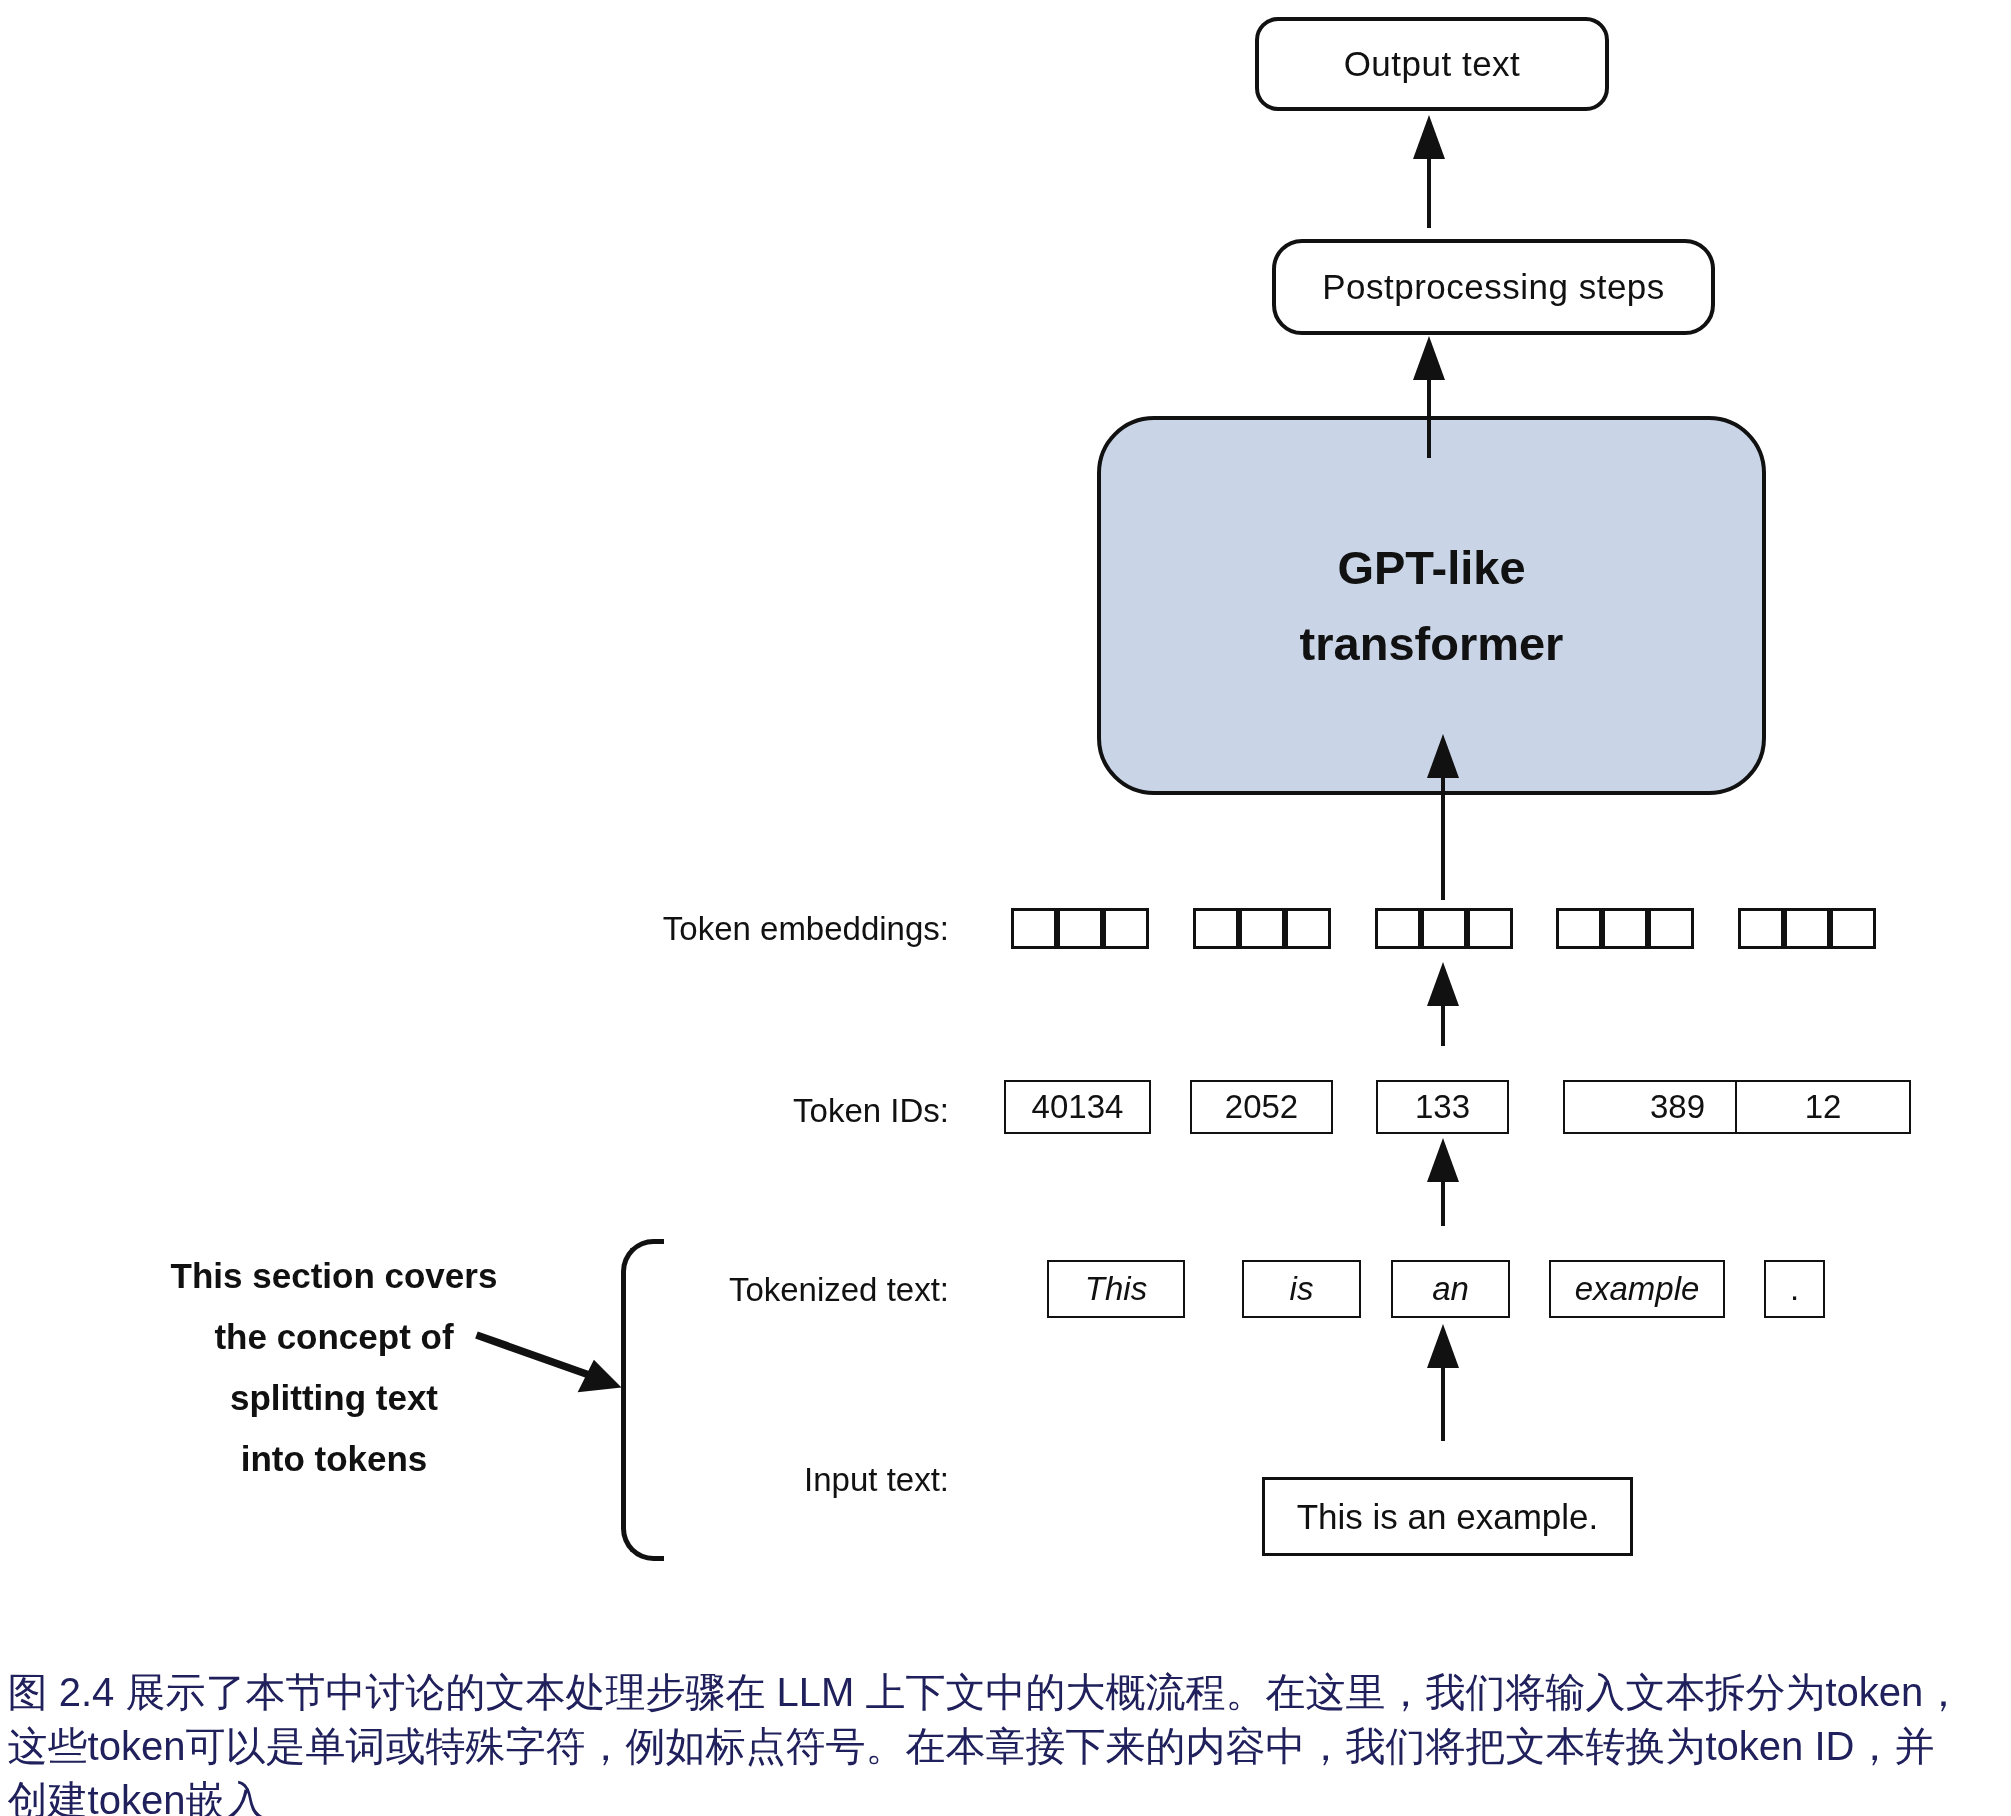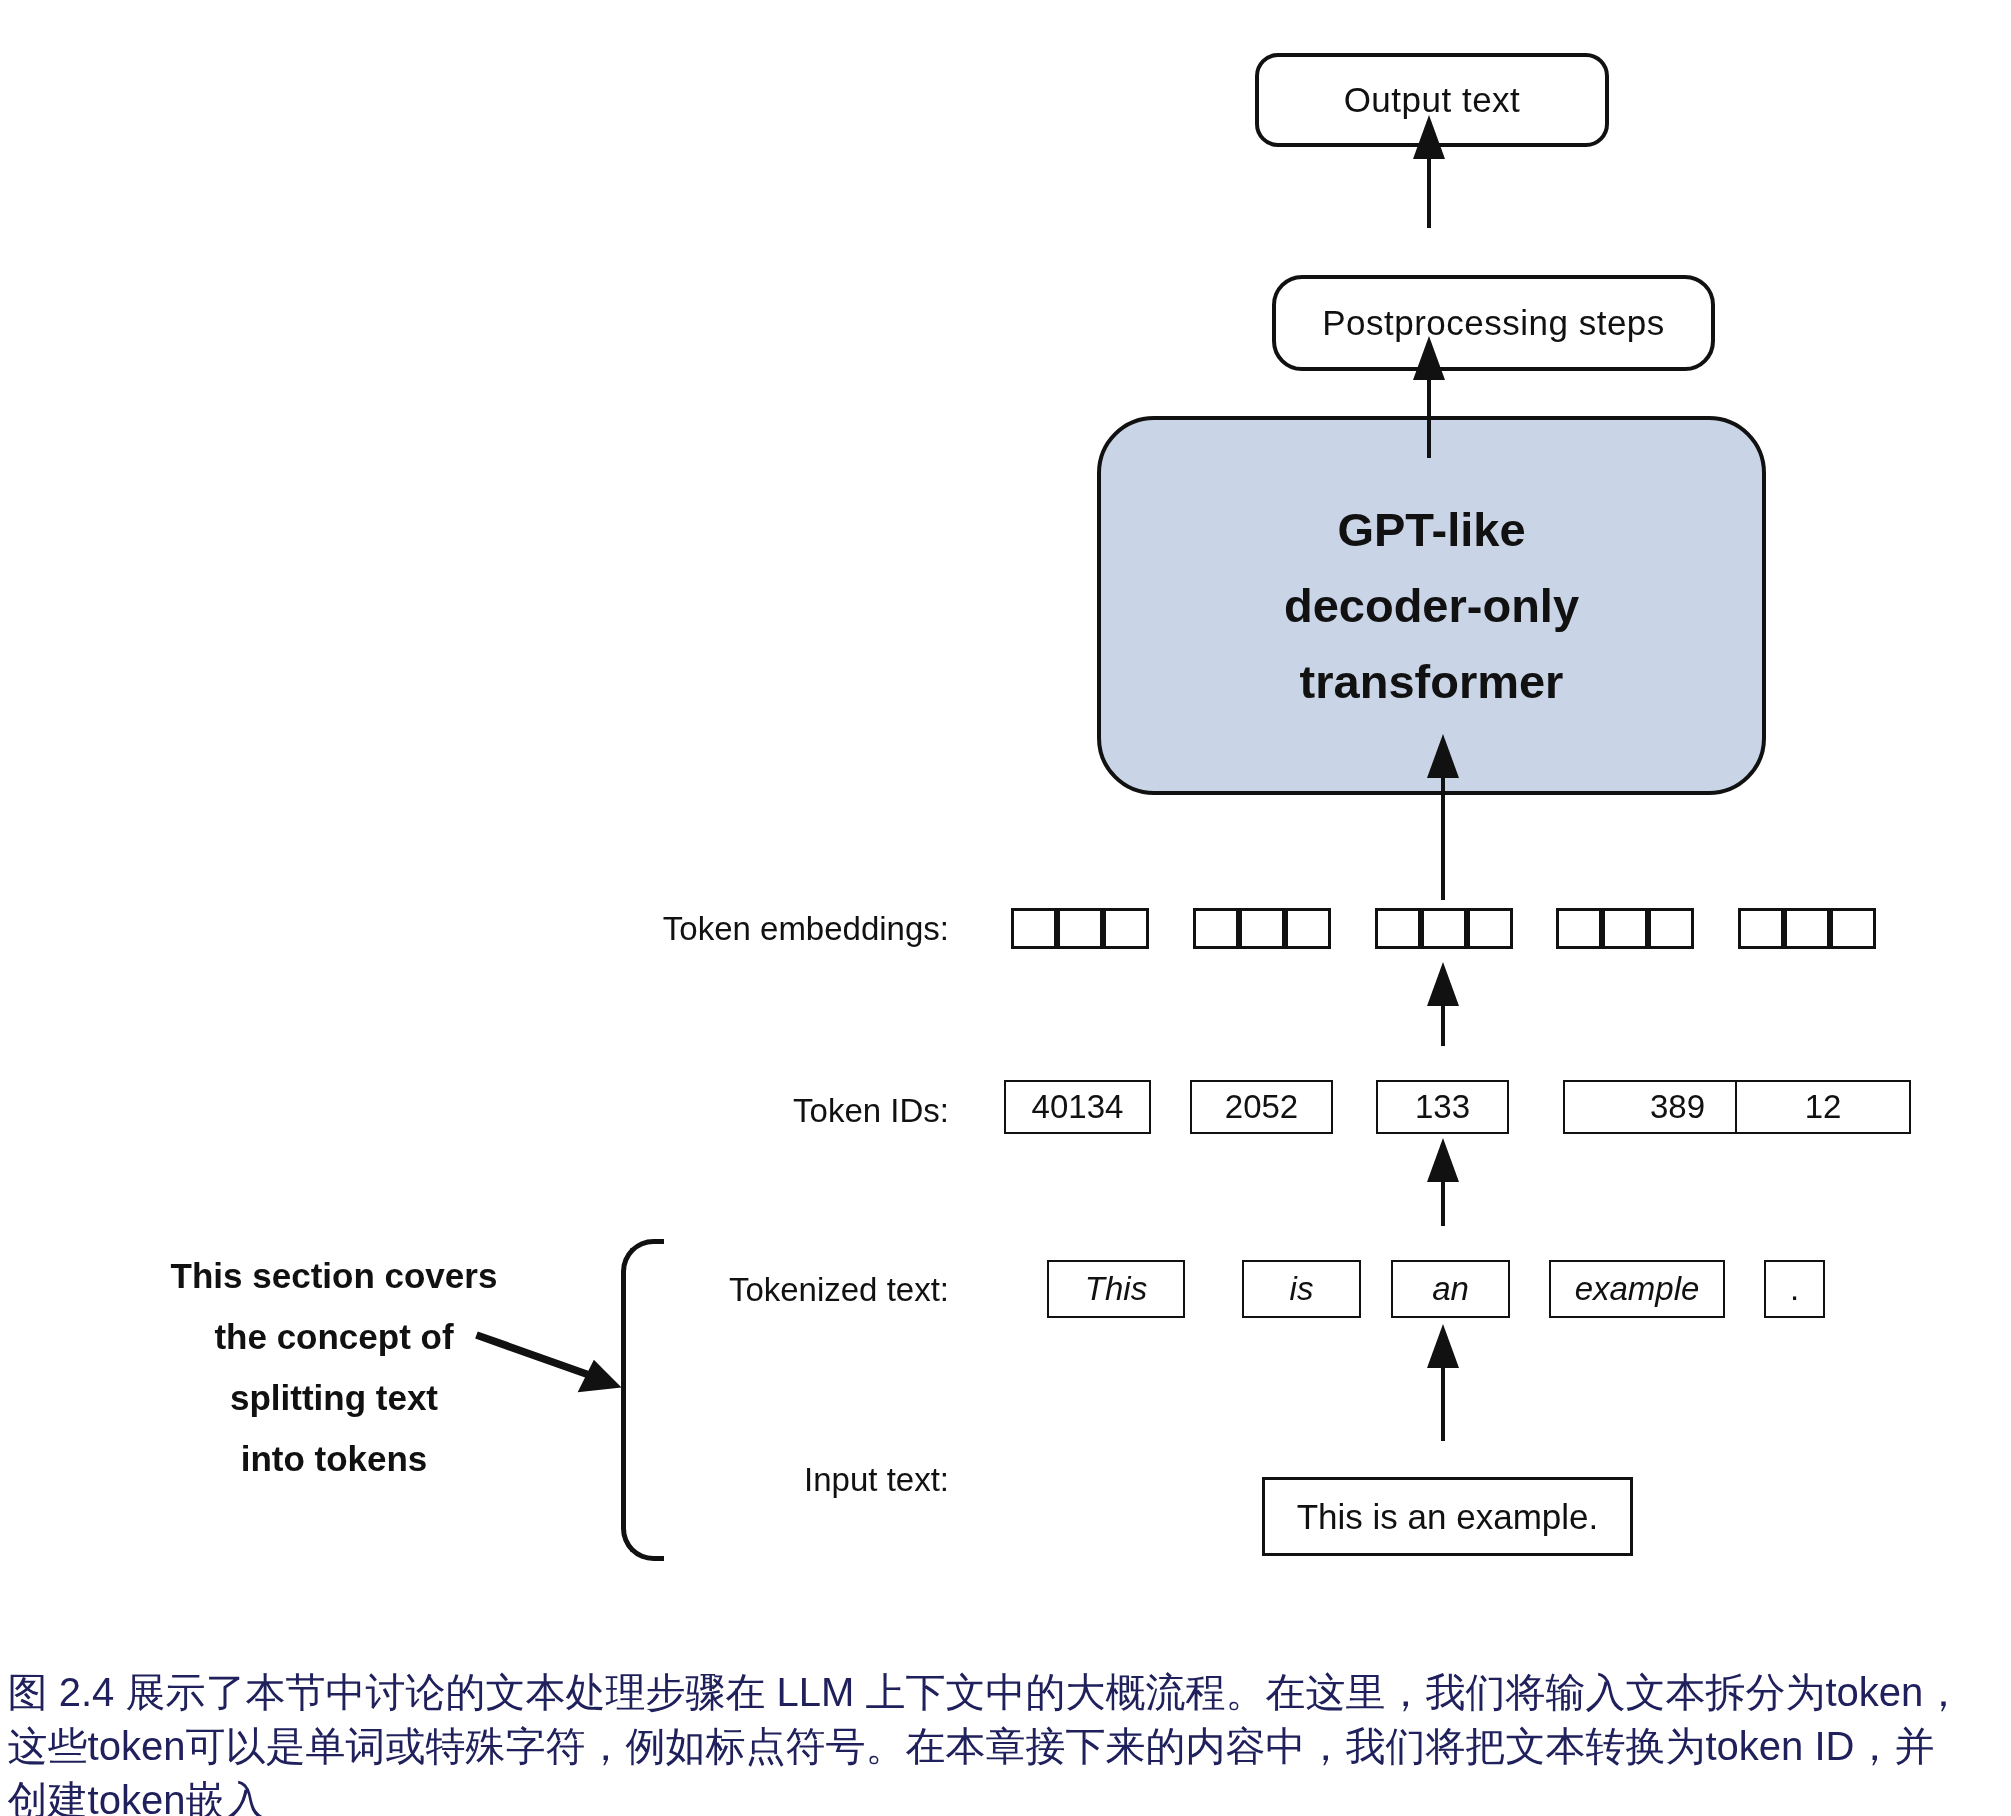--- a/index.html
+++ b/index.html
@@ -13,21 +13,21 @@
     position:relative;width:2011px;height:1816px;background:var(--bg);
     font-family:"Liberation Sans","DejaVu Sans",sans-serif;color:var(--ink);
     overflow:hidden;
   }
   .abs{position:absolute;}
 
   
   .flowbox{
     position:absolute;border:4.8px solid var(--ink);border-radius:23px;
     background:#fff;display:flex;align-items:center;justify-content:center;
-    font-size:35px;letter-spacing:0.5px;margin-top:36px;
+    font-size:35px;letter-spacing:0.5px;
   }
   .gptbox{
     position:absolute;border:4.8px solid var(--ink);border-radius:57px;
     background:var(--fill);display:flex;flex-direction:column;
     align-items:center;justify-content:center;z-index:1;
   }
   .gptbox .line{font-size:47px;font-weight:bold;line-height:76px;text-align:right;}
 
   
   .arrow{position:absolute;width:36px;display:flex;flex-direction:column;align-items:center;z-index:3;}
@@ -83,21 +83,20 @@
     <span>Postprocessing steps</span>
   </div>
 
   <div class="arrow" style="left:1411px;top:336px;height:122px;">
     <div class="arrow-head"></div>
     <div class="arrow-shaft"></div>
   </div>
 
   <div class="gptbox" style="left:1097px;top:416px;width:661px;height:371px;">
     <div class="line">GPT-like</div>
-    <div class="line">decoder-only</div>
     <div class="line">transformer</div>
   </div>
 
   <div class="arrow" style="left:1425px;top:734px;height:166px;">
     <div class="arrow-head"></div>
     <div class="arrow-shaft"></div>
   </div>
 
   <div class="rowlabel" style="top:910px;">Token embeddings:</div>
   <div>

